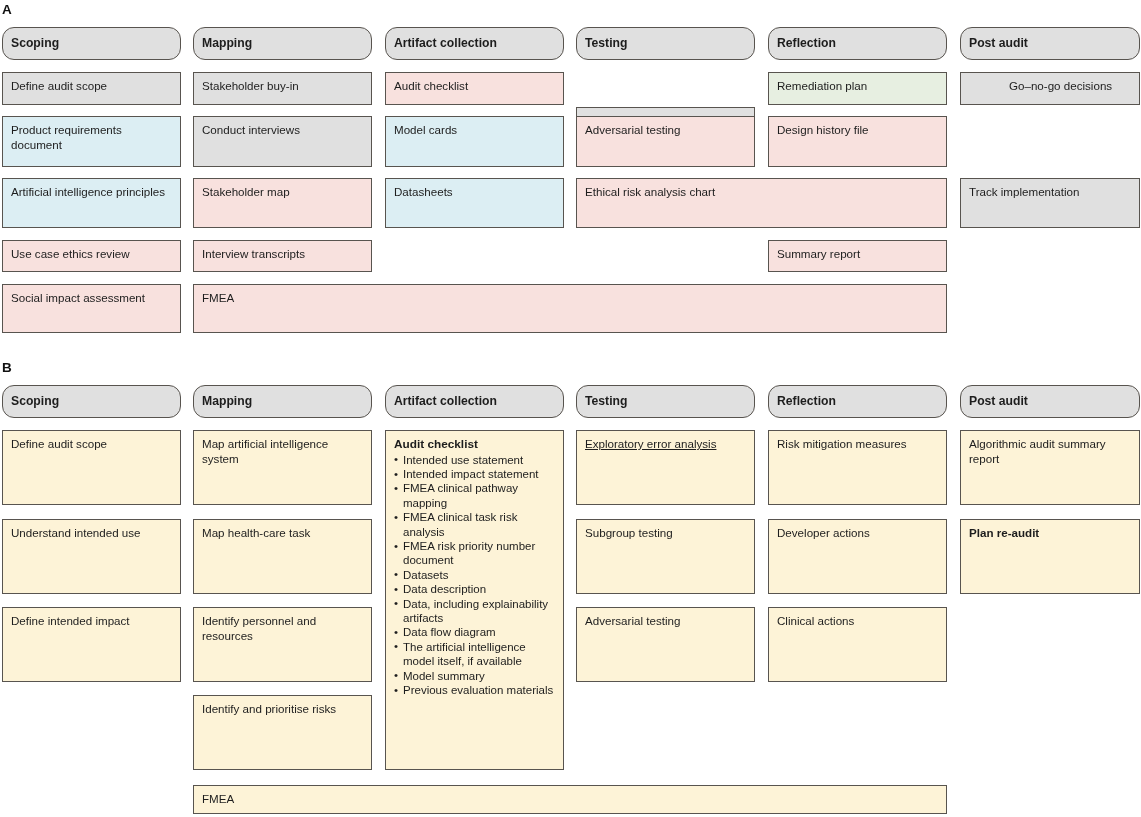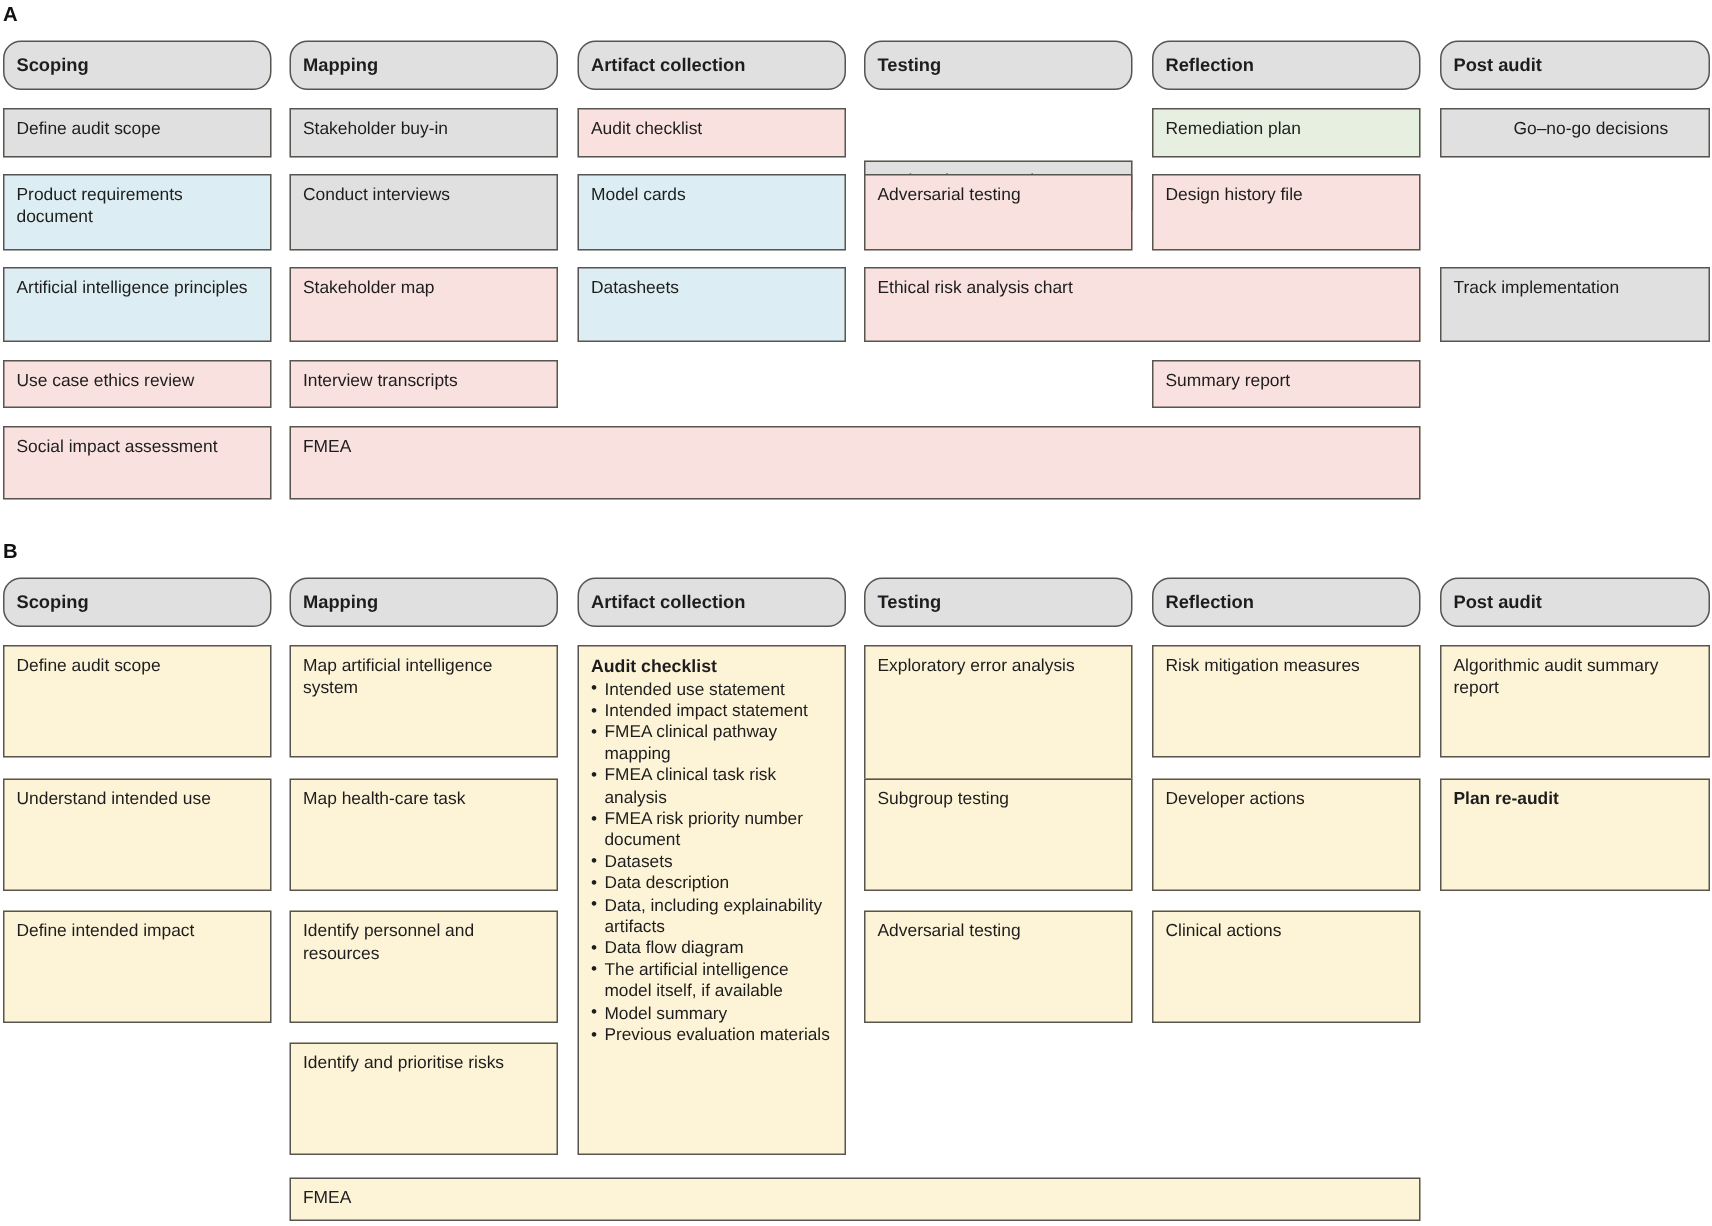--- a/index.html
+++ b/index.html
@@ -173,21 +173,21 @@
       <li>Datasets</li>
       <li>Data description</li>
       <li>Data, including explainability artifacts</li>
       <li>Data flow diagram</li>
       <li>The artificial intelligence model itself, if available</li>
       <li>Model summary</li>
       <li>Previous evaluation materials</li>
     </ul>
   </div>
 
-  <div class="box fill-cream" style="left:576px; top:430px; width:179px; height:90px;">Exploratory error analysis</div>
+  <div class="box fill-cream" style="left:576px; top:430px; width:179px; height:75px;text-decoration:underline;">Exploratory error analysis</div>
   <div class="box fill-cream" style="left:576px; top:519px; width:179px; height:75px;">Subgroup testing</div>
   <div class="box fill-cream" style="left:576px; top:607px; width:179px; height:75px;">Adversarial testing</div>
 
   <div class="box fill-cream" style="left:768px; top:430px; width:179px; height:75px;">Risk mitigation measures</div>
   <div class="box fill-cream" style="left:768px; top:519px; width:179px; height:75px;">Developer actions</div>
   <div class="box fill-cream" style="left:768px; top:607px; width:179px; height:75px;">Clinical actions</div>
 
   <div class="box fill-cream" style="left:960px; top:430px; width:180px; height:75px;">Algorithmic audit summary report</div>
   <div class="box fill-cream" style="left:960px; top:519px; width:180px; height:75px;font-weight:bold;">Plan re-audit</div>
 

